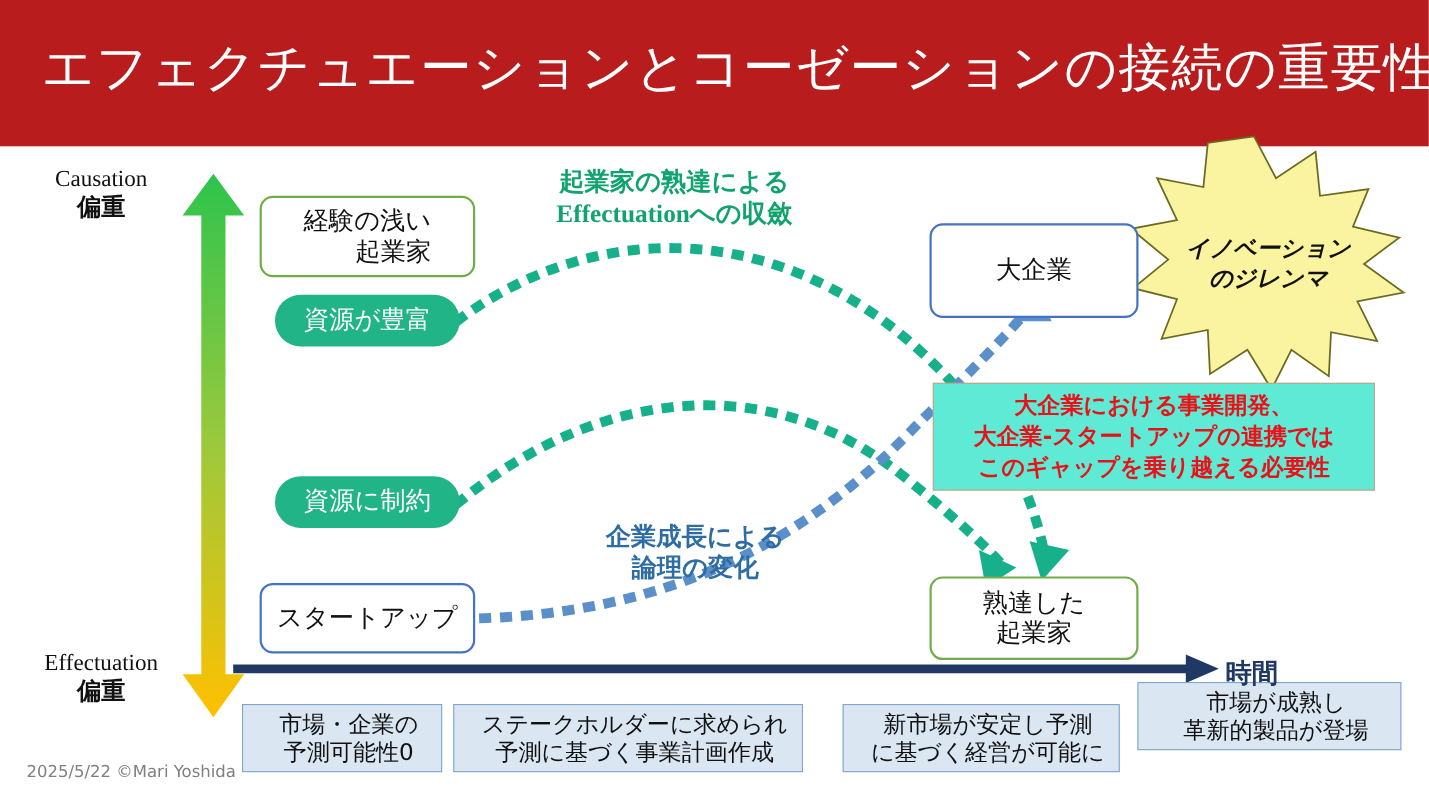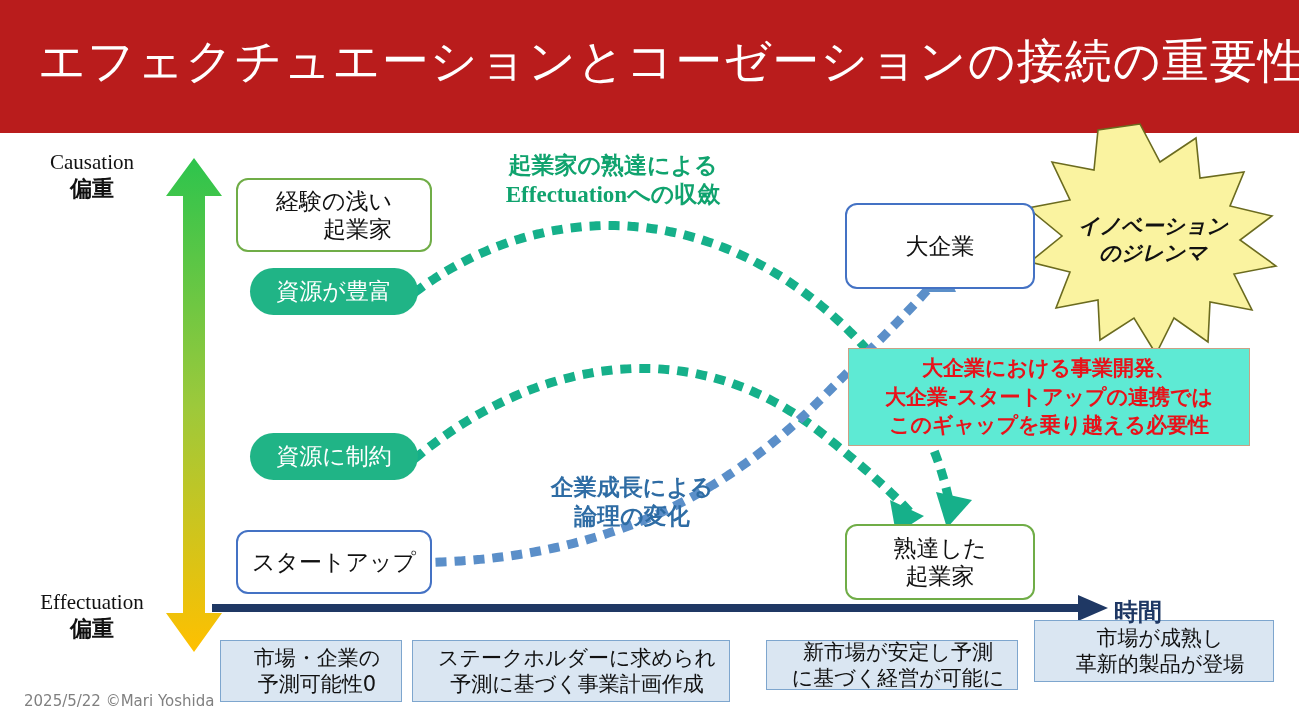--- a/index.html
+++ b/index.html
@@ -180,21 +180,21 @@
 
   <div class="curve-caption blue" style="left:498px;top:474px;width:268px;">企業成長による
 論理の変化</div>
 
   <div class="phase" style="left:220px;top:640px;width:182px;height:62px;">市場・企業の
 予測可能性0</div>
 
   <div class="phase" style="left:412px;top:640px;width:318px;height:62px;">ステークホルダーに求められ
 予測に基づく事業計画作成</div>
 
-  <div class="phase" style="left:766px;top:640px;width:252px;height:50px;">新市場が安定し予測
+  <div class="phase" style="left:766px;top:640px;width:252px;height:62px;">新市場が安定し予測
 に基づく経営が可能に</div>
 
   <div class="phase" style="left:1034px;top:620px;width:240px;height:62px;">市場が成熟し
 革新的製品が登場</div>
 
   <div class="time-label" style="left:1114px;top:596px;">時間</div>
 
   <div class="footer-note">2025/5/22 ©Mari Yoshida</div>
 
 </div>

